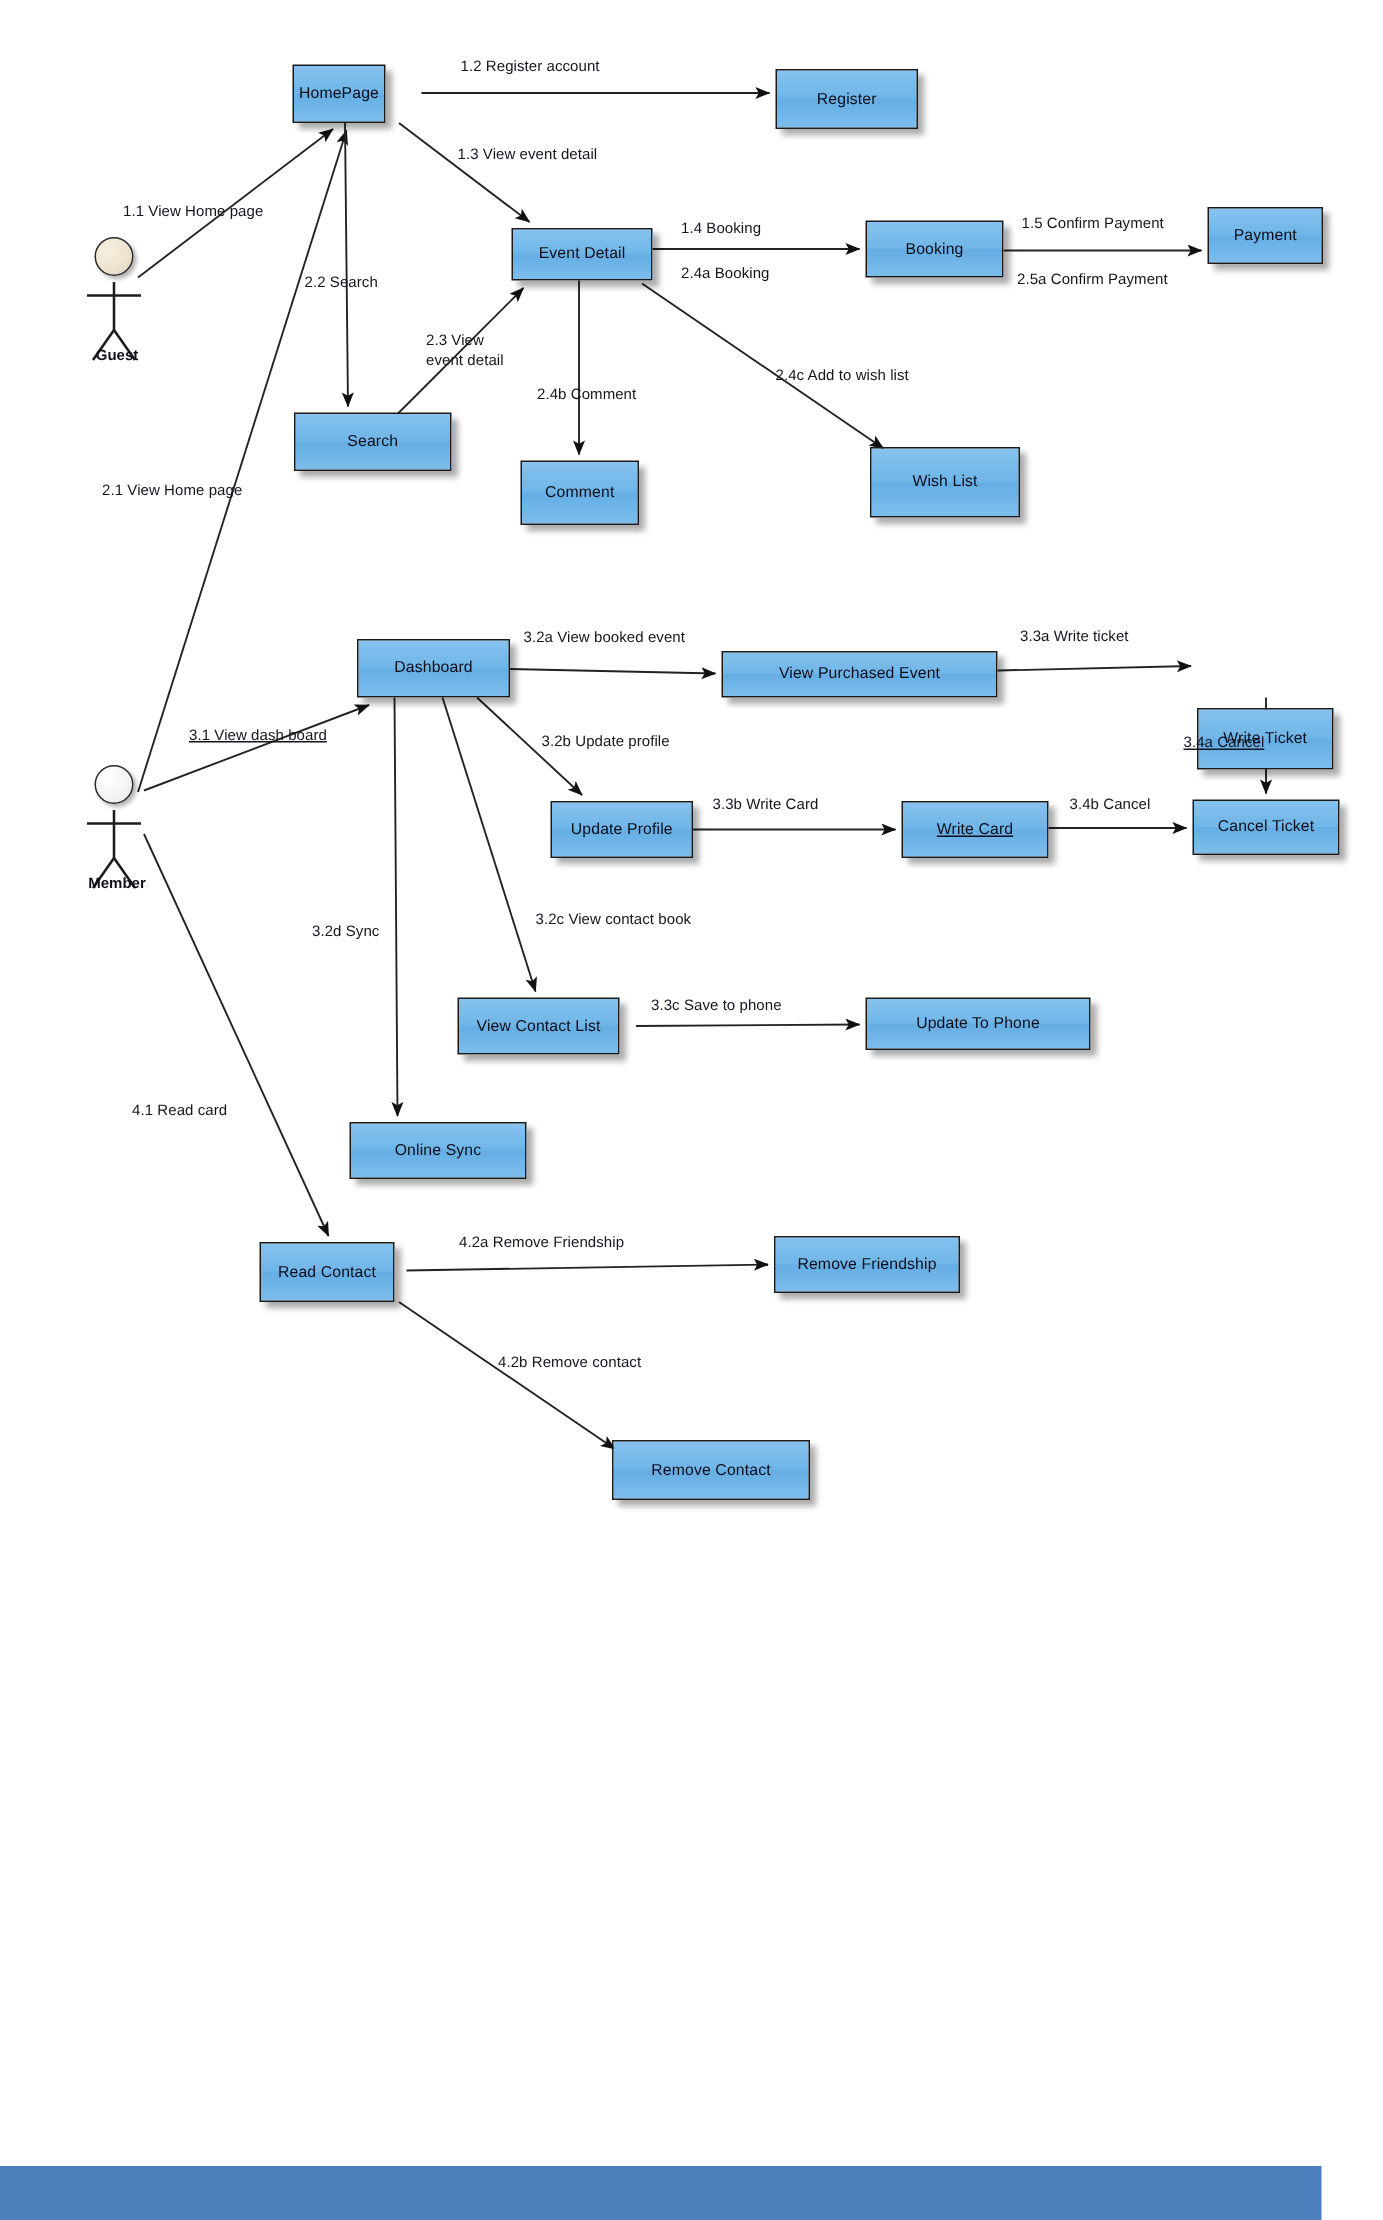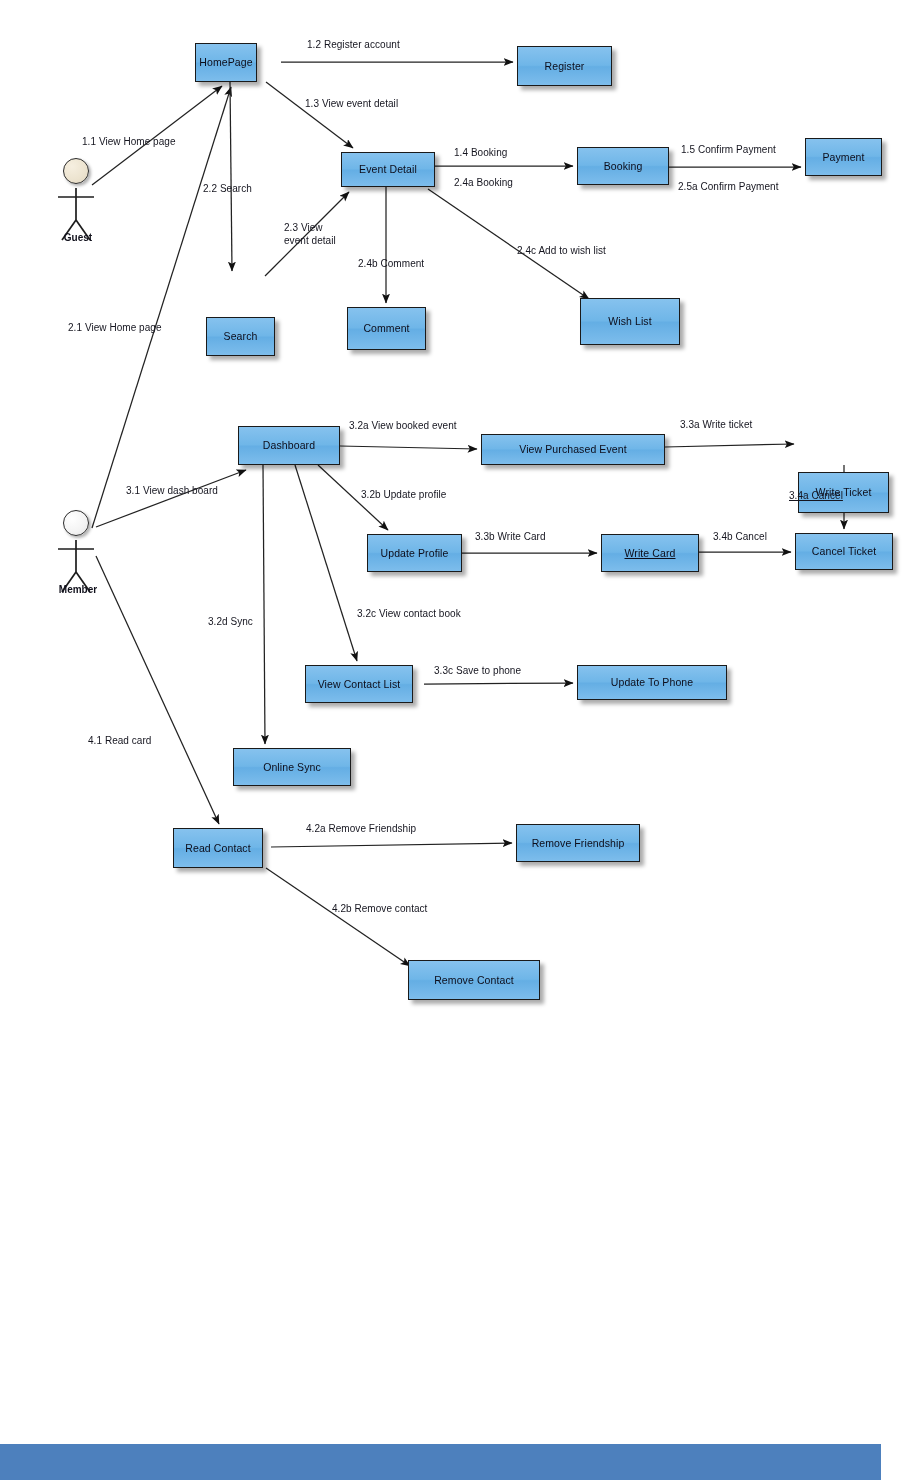--- a/index.html
+++ b/index.html
@@ -150,21 +150,21 @@
       </g>
     </svg>
     <div class="name">Member</div>
   </div>
 
   <div class="node" style="left: 195px; top: 43px; width: 62px; height: 39px;">HomePage</div>
   <div class="node" style="left: 517px; top: 46px; width: 95px; height: 40px;">Register</div>
   <div class="node" style="left: 341px; top: 152px; width: 94px; height: 35px;">Event Detail</div>
   <div class="node" style="left: 577px; top: 147px; width: 92px; height: 38px;">Booking</div>
   <div class="node" style="left: 805px; top: 138px; width: 77px; height: 38px;">Payment</div>
-  <div class="node" style="left: 206px; top: 275px; width: 69px; height: 39px; margin-top: 42px;">Search</div>
+  <div class="node" style="left: 196px; top: 275px; width: 105px; height: 39px;">Search</div>
   <div class="node" style="left: 347px; top: 307px; width: 79px; height: 43px;">Comment</div>
   <div class="node" style="left: 580px; top: 298px; width: 100px; height: 47px;">Wish List</div>
   <div class="node" style="left: 238px; top: 426px; width: 102px; height: 39px;">Dashboard</div>
   <div class="node" style="left: 481px; top: 434px; width: 184px; height: 31px;">View Purchased Event</div>
   <div class="node" style="left: 798px; top: 424px; width: 91px; height: 41px; margin-top: 48px;">Write Ticket</div>
   <div class="node" style="left: 367px; top: 534px; width: 95px; height: 38px;">Update Profile</div>
   <div class="node" style="left: 601px; top: 534px; width: 98px; height: 38px; text-decoration: underline;">Write Card</div>
   <div class="node" style="left: 795px; top: 533px; width: 98px; height: 37px;">Cancel Ticket</div>
   <div class="node" style="left: 305px; top: 665px; width: 108px; height: 38px;">View Contact List</div>
   <div class="node" style="left: 577px; top: 665px; width: 150px; height: 35px;">Update To Phone</div>
@@ -179,21 +179,21 @@
   <div class="elabel" style="left: 454px; top: 147px;">1.4 Booking</div>
   <div class="elabel" style="left: 681px; top: 144px;">1.5 Confirm Payment</div>
   <div class="elabel" style="left: 68px; top: 322px;">2.1 View Home page</div>
   <div class="elabel" style="left: 203px; top: 183px;">2.2 Search</div>
   <div class="elabel" style="left: 284px; top: 222px;">2.3 View
 event detail</div>
   <div class="elabel" style="left: 454px; top: 177px;">2.4a Booking</div>
   <div class="elabel" style="left: 358px; top: 258px;">2.4b Comment</div>
   <div class="elabel" style="left: 517px; top: 245px;">2.4c Add to wish list</div>
   <div class="elabel" style="left: 678px; top: 181px;">2.5a Confirm Payment</div>
-  <div class="elabel" style="left: 126px; top: 485px;">3.1 View dash board</div>
+  <div class="elabel" style="left: 126px; top: 485px; text-decoration: underline;">3.1 View dash board</div>
   <div class="elabel" style="left: 349px; top: 420px;">3.2a View booked event</div>
   <div class="elabel" style="left: 361px; top: 489px;">3.2b Update profile</div>
   <div class="elabel" style="left: 357px; top: 608px;">3.2c View contact book</div>
   <div class="elabel" style="left: 208px; top: 616px;">3.2d Sync</div>
   <div class="elabel" style="left: 680px; top: 419px;">3.3a Write ticket</div>
   <div class="elabel" style="left: 475px; top: 531px;">3.3b Write Card</div>
   <div class="elabel" style="left: 434px; top: 665px;">3.3c Save to phone</div>
   <div class="elabel" style="left: 789px; top: 490px; text-decoration: underline;">3.4a Cancel</div>
   <div class="elabel" style="left: 713px; top: 531px;">3.4b Cancel</div>
   <div class="elabel" style="left: 88px; top: 735px;">4.1 Read card</div>

